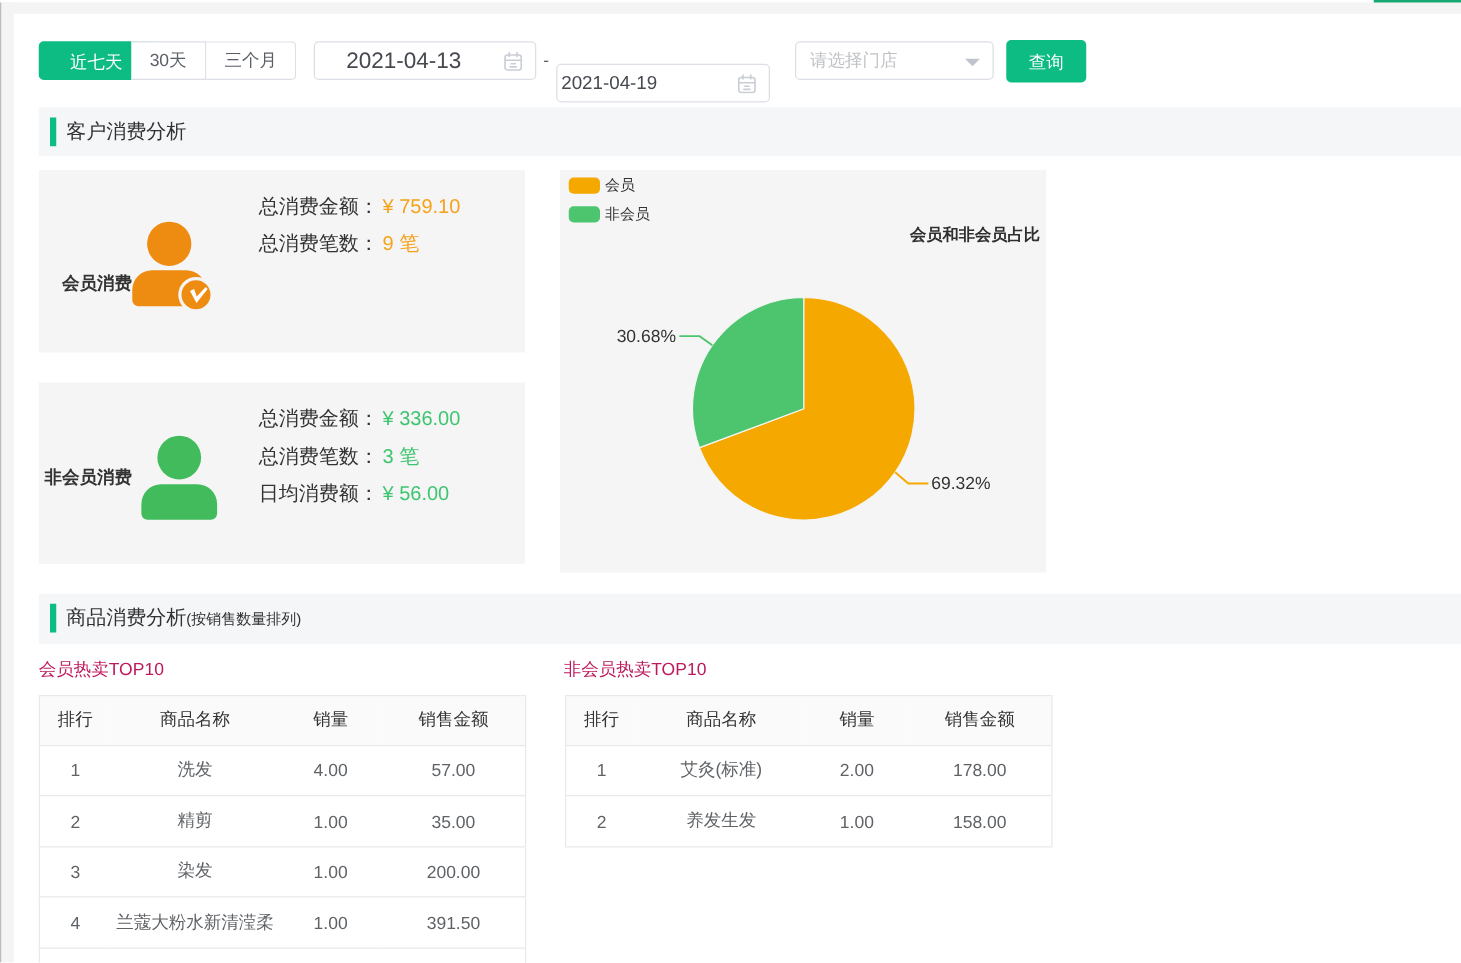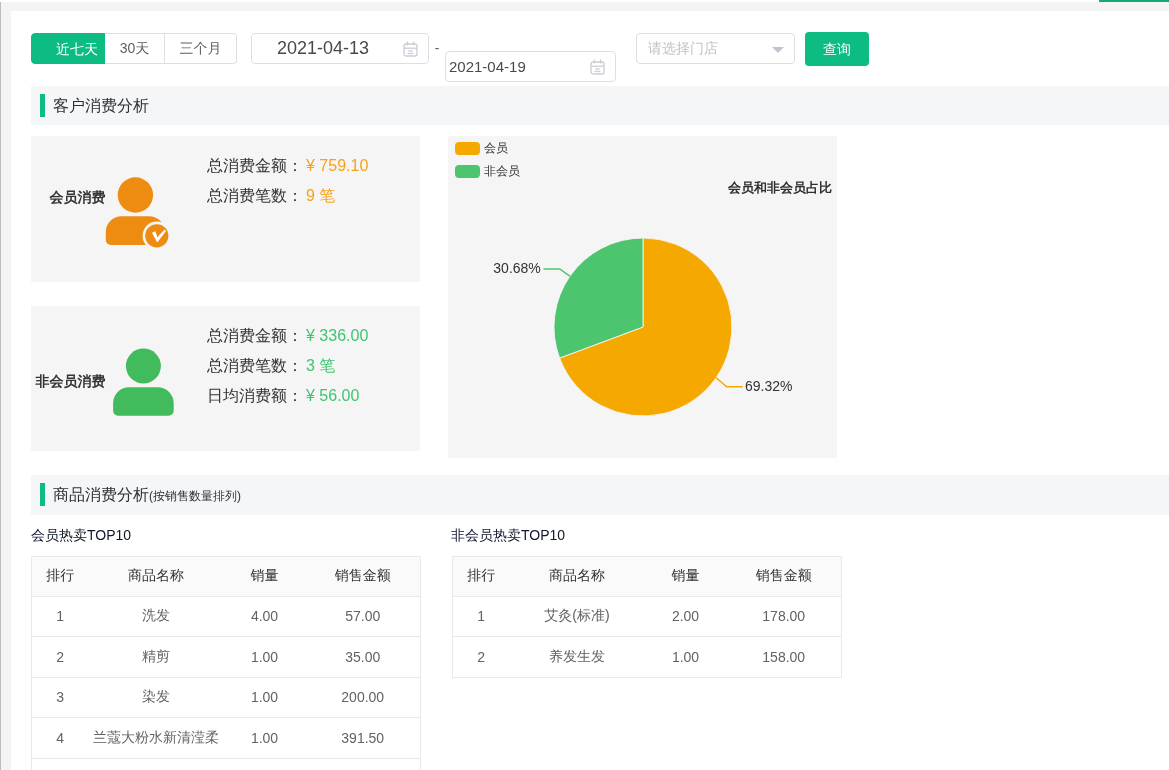--- a/index.html
+++ b/index.html
@@ -47,42 +47,42 @@
   #strip1 .stxt { line-height:39px; }
   #strip2 .stxt { line-height:40px; }
   .stxt small { font-size:12px; color:#303133; }
 
   
   .card { left:31px; width:389px; background:#f5f5f5; }
   #card1 { top:136px; height:146px; }
   #card2 { top:306px; height:145px; }
   .cardlabel { position:absolute; left:0; width:74.5px; text-align:right; font-size:14px;
     font-weight:bold; color:#333; }
-  #card1 .cardlabel { top:53px; }
+  #card1 .cardlabel { top:82px; }
   #card2 .cardlabel { top:67px; }
   .lines { position:absolute; left:156px;margin-left:20px; }
   .line { height:30px; line-height:30px; font-size:16px; color:#333; white-space:nowrap; }
   .line .lb { display:inline-block; width:99px; }
   .line .v { color:#f5a21b; }
   .line .vg { color:#3ec570; }
 
   
   #icon1 { left:73px; top:40px; }
   #icon2 { left:81px; top:41px; }
 
   
   #piepanel { left:448px; top:136px; width:389px; height:322px; background:#f5f5f5; }
   .legrow { position:absolute; left:7px; height:13px; }
   .legsw { position:absolute; left:0; top:0; width:25px; height:13px; border-radius:4px; }
   .legtx { position:absolute; left:29px; top:0; font-size:12px; color:#333; line-height:13px; white-space:nowrap; }
   #pietitle { position:absolute; right:5px; top:136px; font-size:13px; font-weight:bold;
     color:#2f2f2f;margin-top:43px; }
 
   
-  .toplabel { position:absolute; top:527px; font-size:14px; color:#0f172a; }
+  .toplabel { position:absolute; top:527px; font-size:14px; color:#be185d; }
   table.rank { position:absolute; top:556px; width:389px; border-collapse:collapse;
     font-size:14px; table-layout:fixed; background:#fff; }
   table.rank th { background:#fafafa; color:#333; font-weight:normal; }
   table.rank th, table.rank td { border:1px solid #e9e9e9; border-width:1px 0;
     text-align:center; padding:0; }
   table.rank th { height:39.5px; }
   table.rank td { height:40.6px; }
   table.rank td { color:#5f6266; }
   table.rank { border-left:1px solid #e9e9e9; border-right:1px solid #e9e9e9; }
   #t1 { left:31px; }

